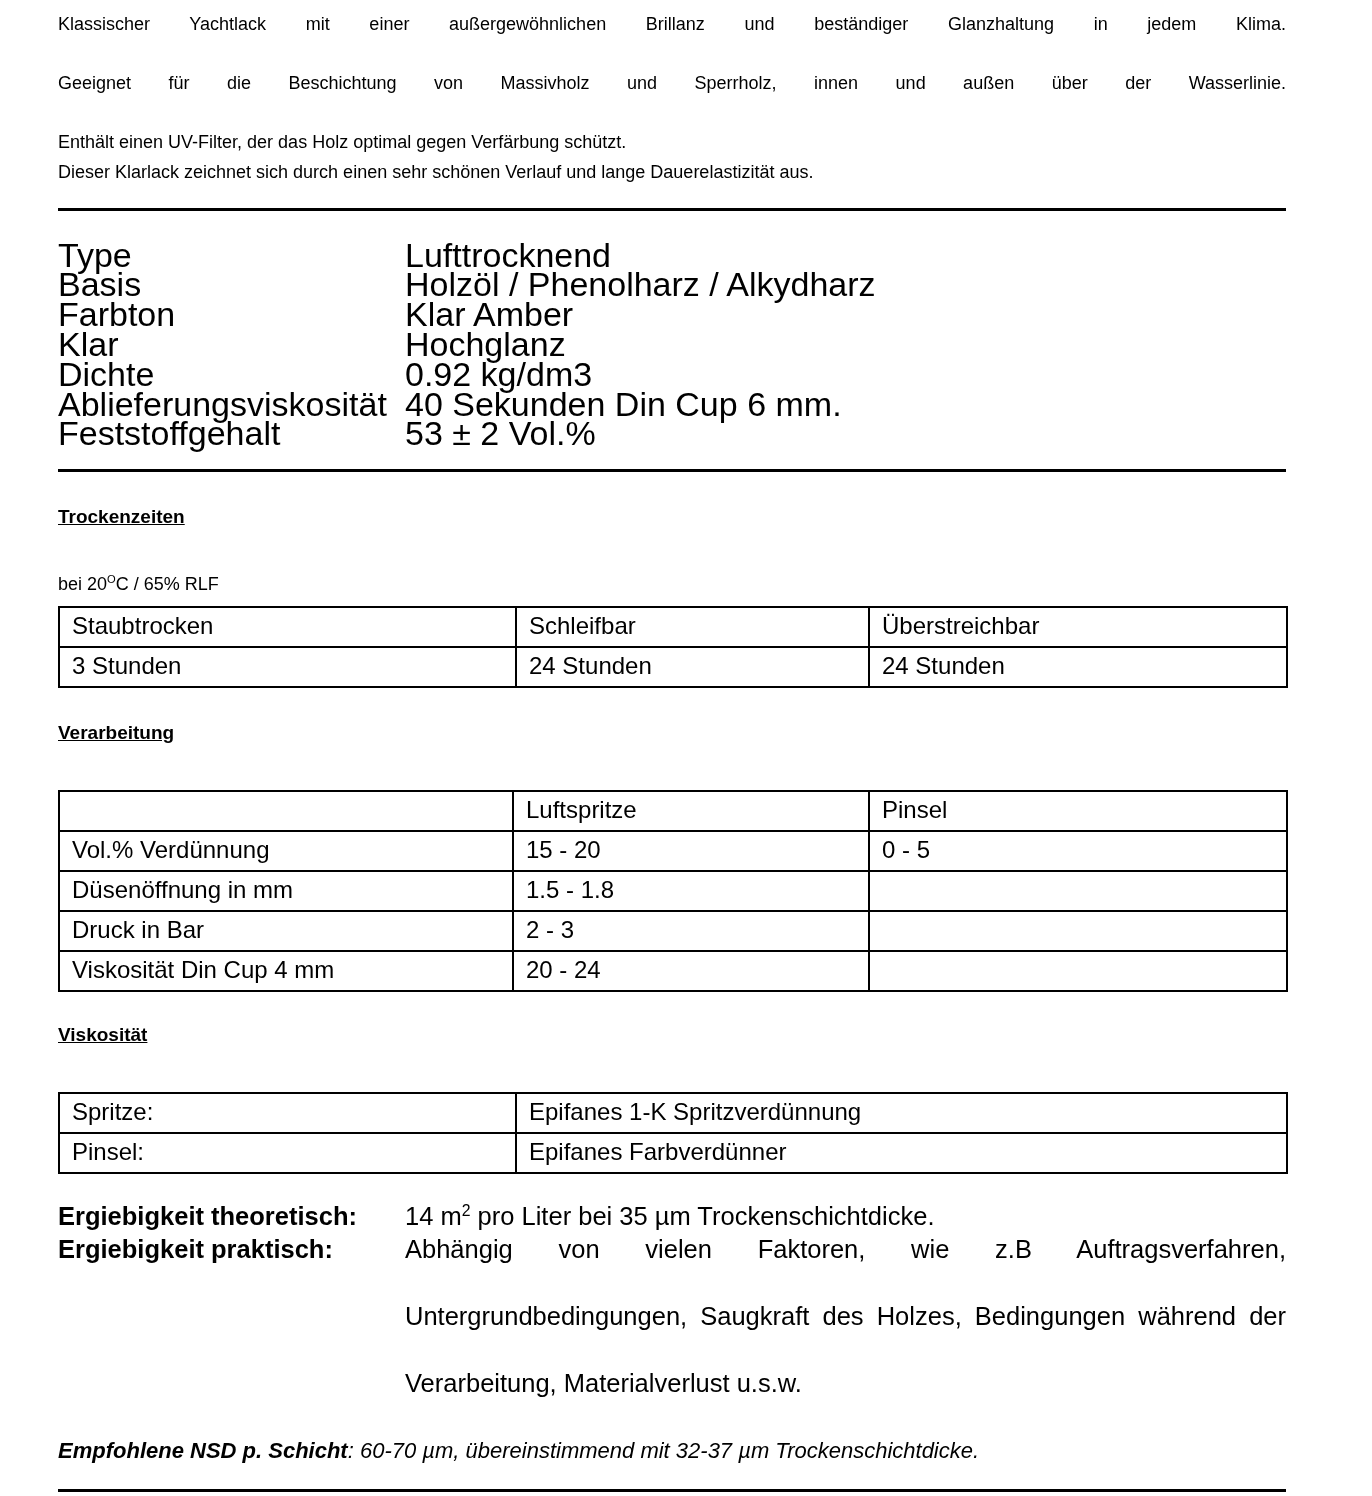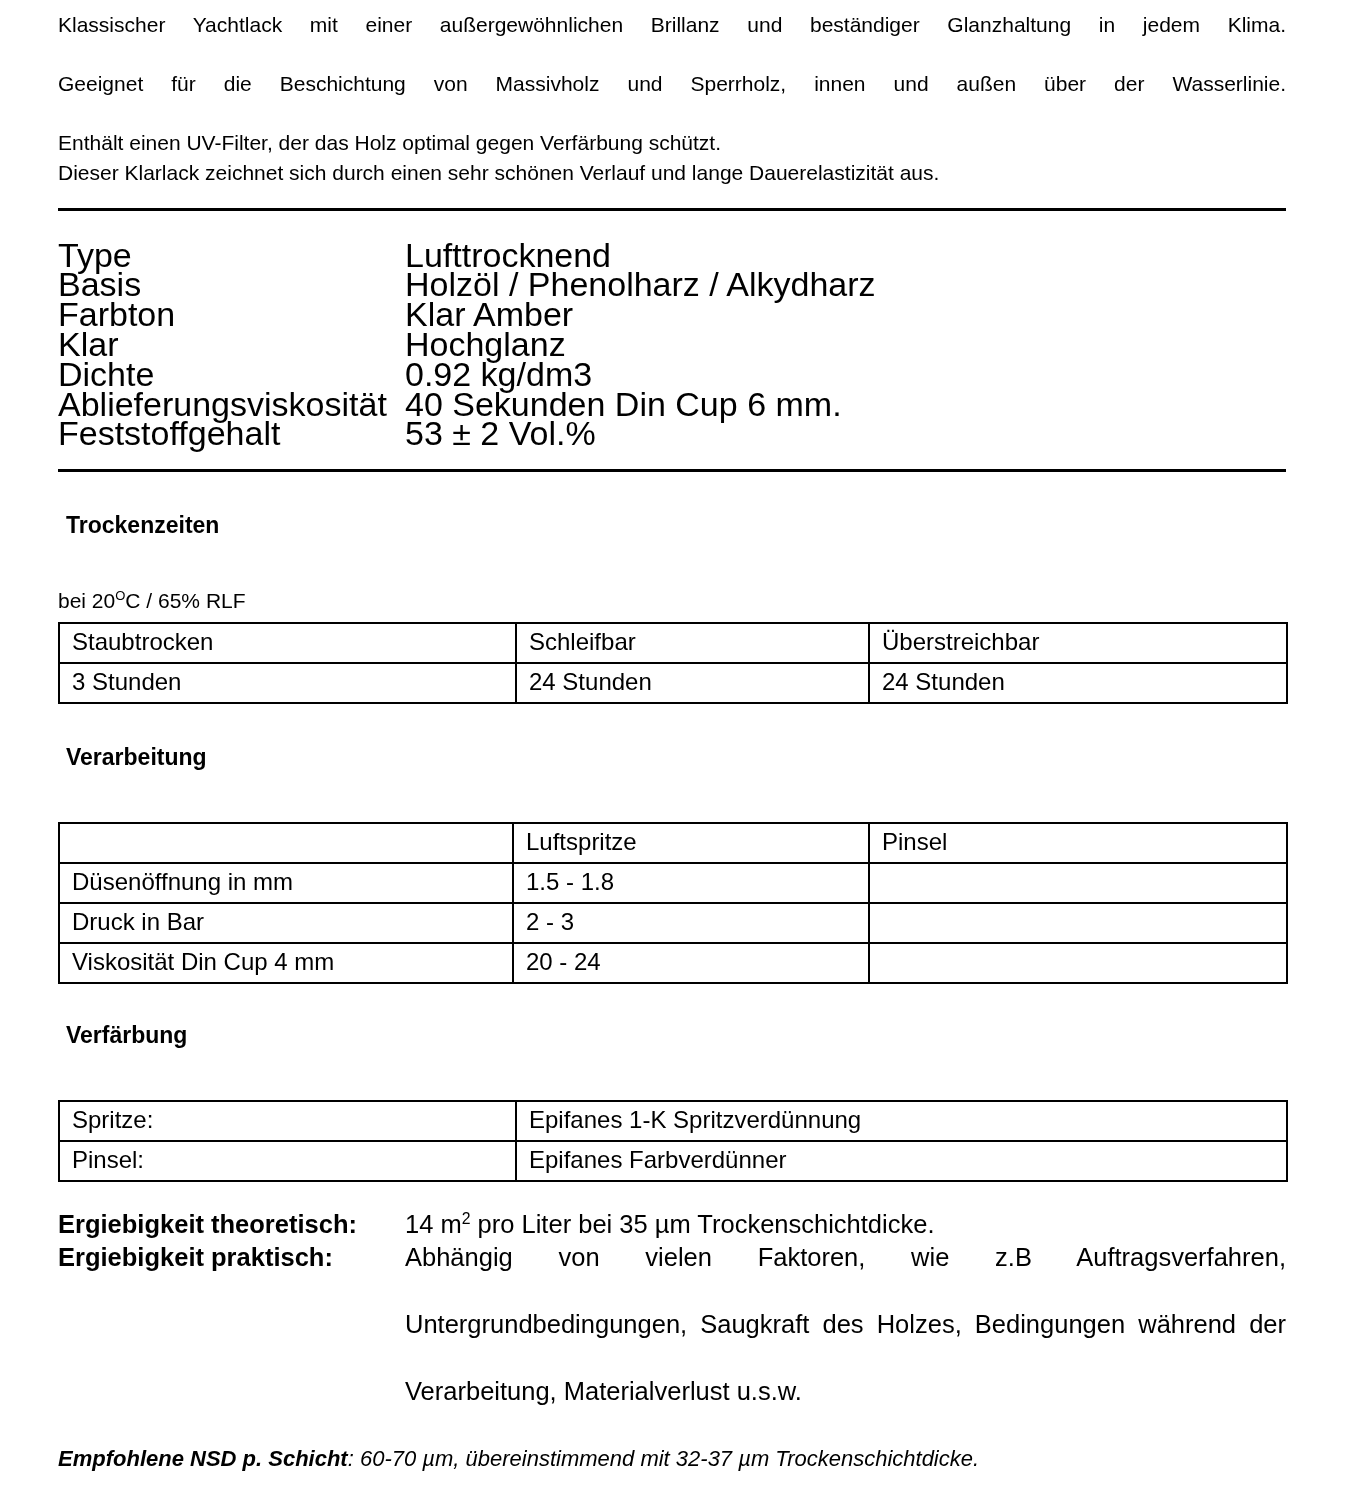--- a/index.html
+++ b/index.html
@@ -25,21 +25,21 @@
   }
   .content {
     position: absolute;
     left: 58px;
     top: 10px;
     width: 1228px;
   }
 
   
   .para {
-    font-size: 21px;
+    font-size: 18px;
     line-height: 29.6px;
     text-align: justify;
     text-justify: inter-word;
     margin: 0;
   }
   .para-line {
     display: block;
   }
   .justified-line {
     text-align: justify;
@@ -73,24 +73,25 @@
   .spec-label {
     width: 347px;
     flex: 0 0 347px;
   }
   .spec-value {
     flex: 1 1 auto;
   }
 
   
   .heading {
-    font-size: 23px;
+    font-size: 19px;
     font-weight: bold;
     line-height: 30px;
-    margin: 8px;
+    margin: 0;
+    text-decoration: underline;
   }
 
   
   table.grid {
     border-collapse: collapse;
     width: 1228px;
     table-layout: fixed;
   }
   table.grid td, table.grid th {
     border: 2.6px solid #000;
@@ -249,40 +250,45 @@
           <col class="c2">
           <col class="c3">
         </colgroup>
       <tbody>
         <tr>
           <td></td>
           <td>Luftspritze</td>
           <td>Pinsel</td>
         </tr>
         <tr>
+          <td>Vol.% Verdünnung</td>
+          <td>15 - 20</td>
+          <td>0 - 5</td>
+        </tr>
+        <tr>
           <td>Düsenöffnung in mm</td>
           <td>1.5 - 1.8</td>
           <td></td>
         </tr>
         <tr>
           <td>Druck in Bar</td>
           <td>2 - 3</td>
           <td></td>
         </tr>
         <tr>
           <td>Viskosität Din Cup 4 mm</td>
           <td>20 - 24</td>
           <td></td>
         </tr>
       </tbody>
     </table>
 
     <div class="sp-28"></div>
 
-    <div class="heading">Verfärbung</div>
+    <div class="heading">Viskosität</div>
     <div class="sp-42"></div>
 
     <table class="grid thin-table">
       <colgroup>
           <col class="c1">
           <col class="c2">
         </colgroup>
       <tbody>
         <tr>
           <td>Spritze:</td>

